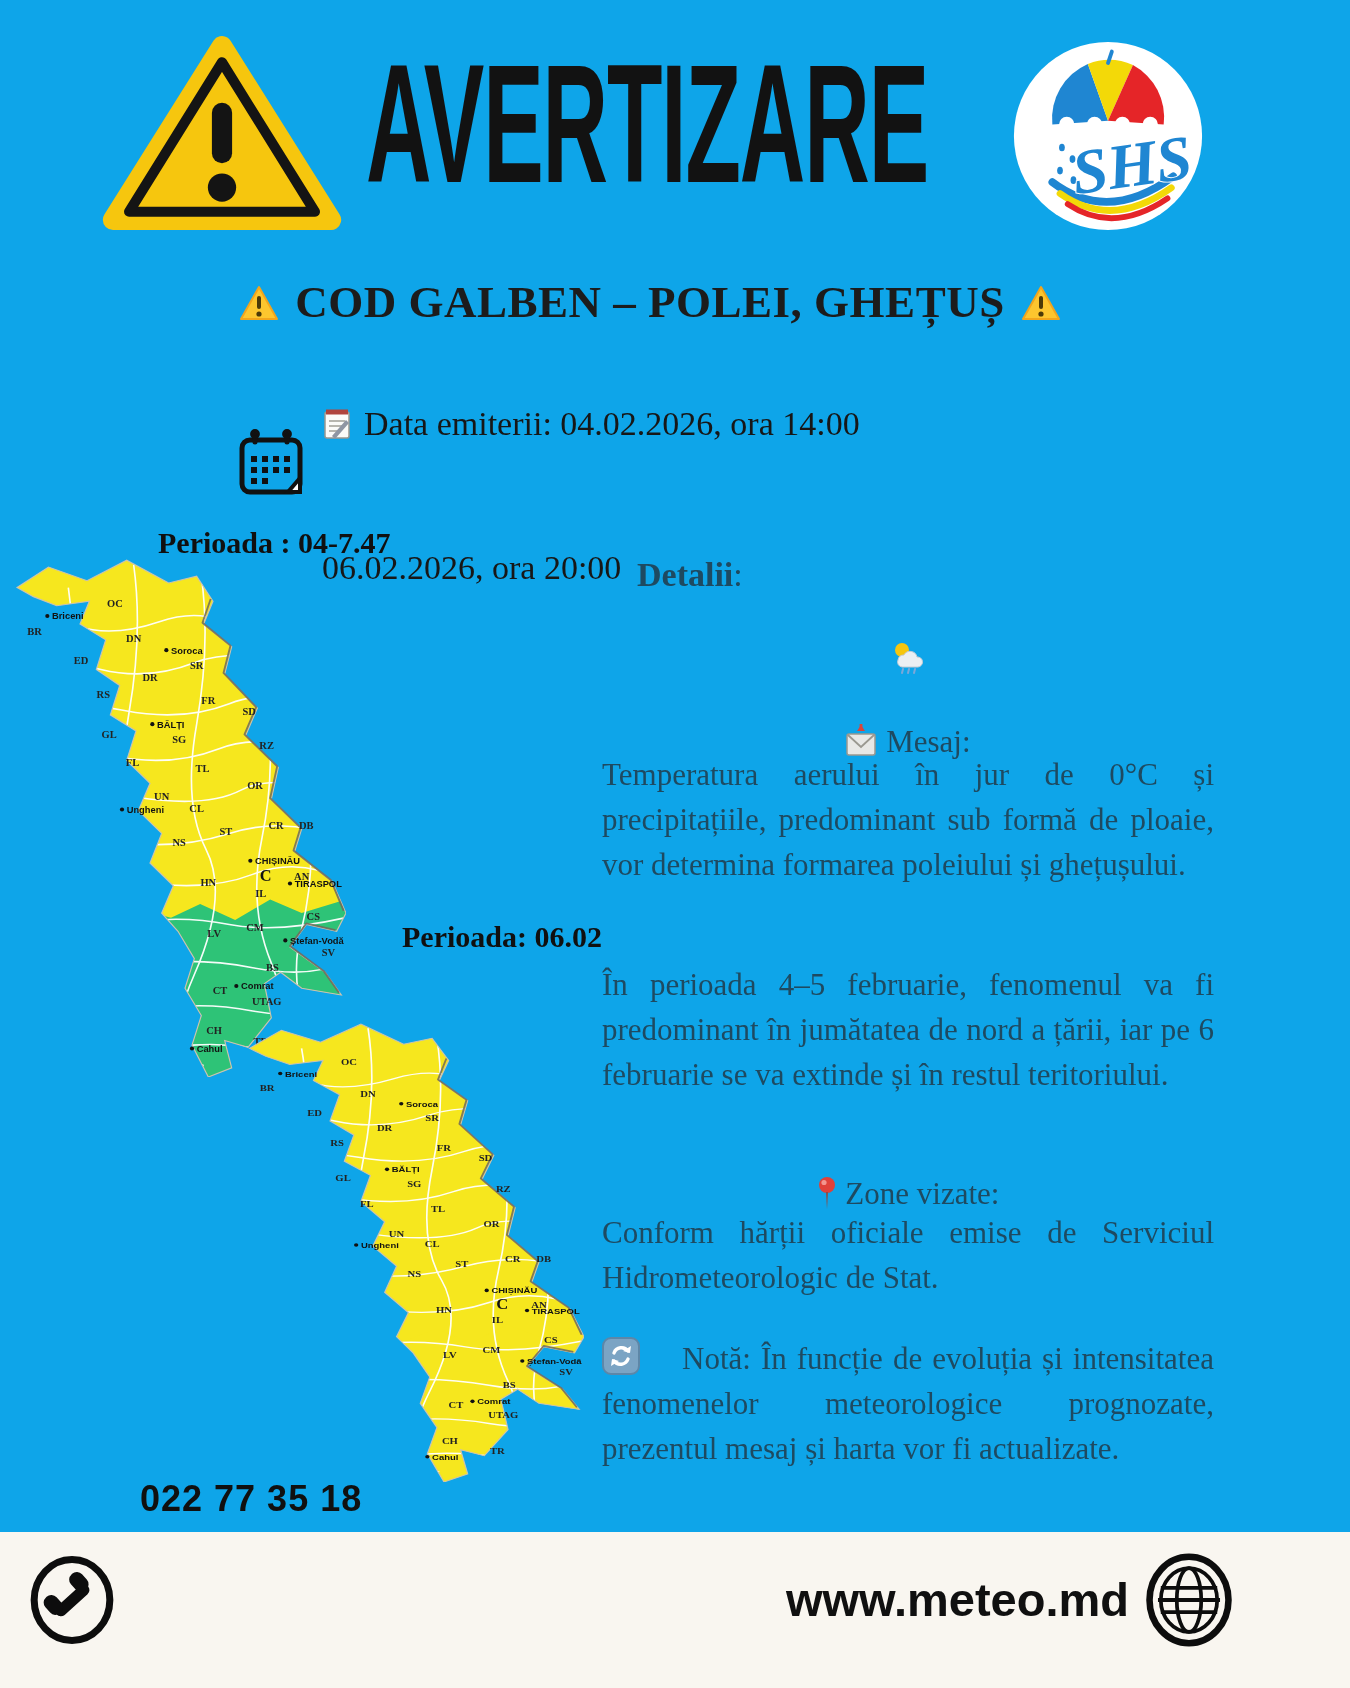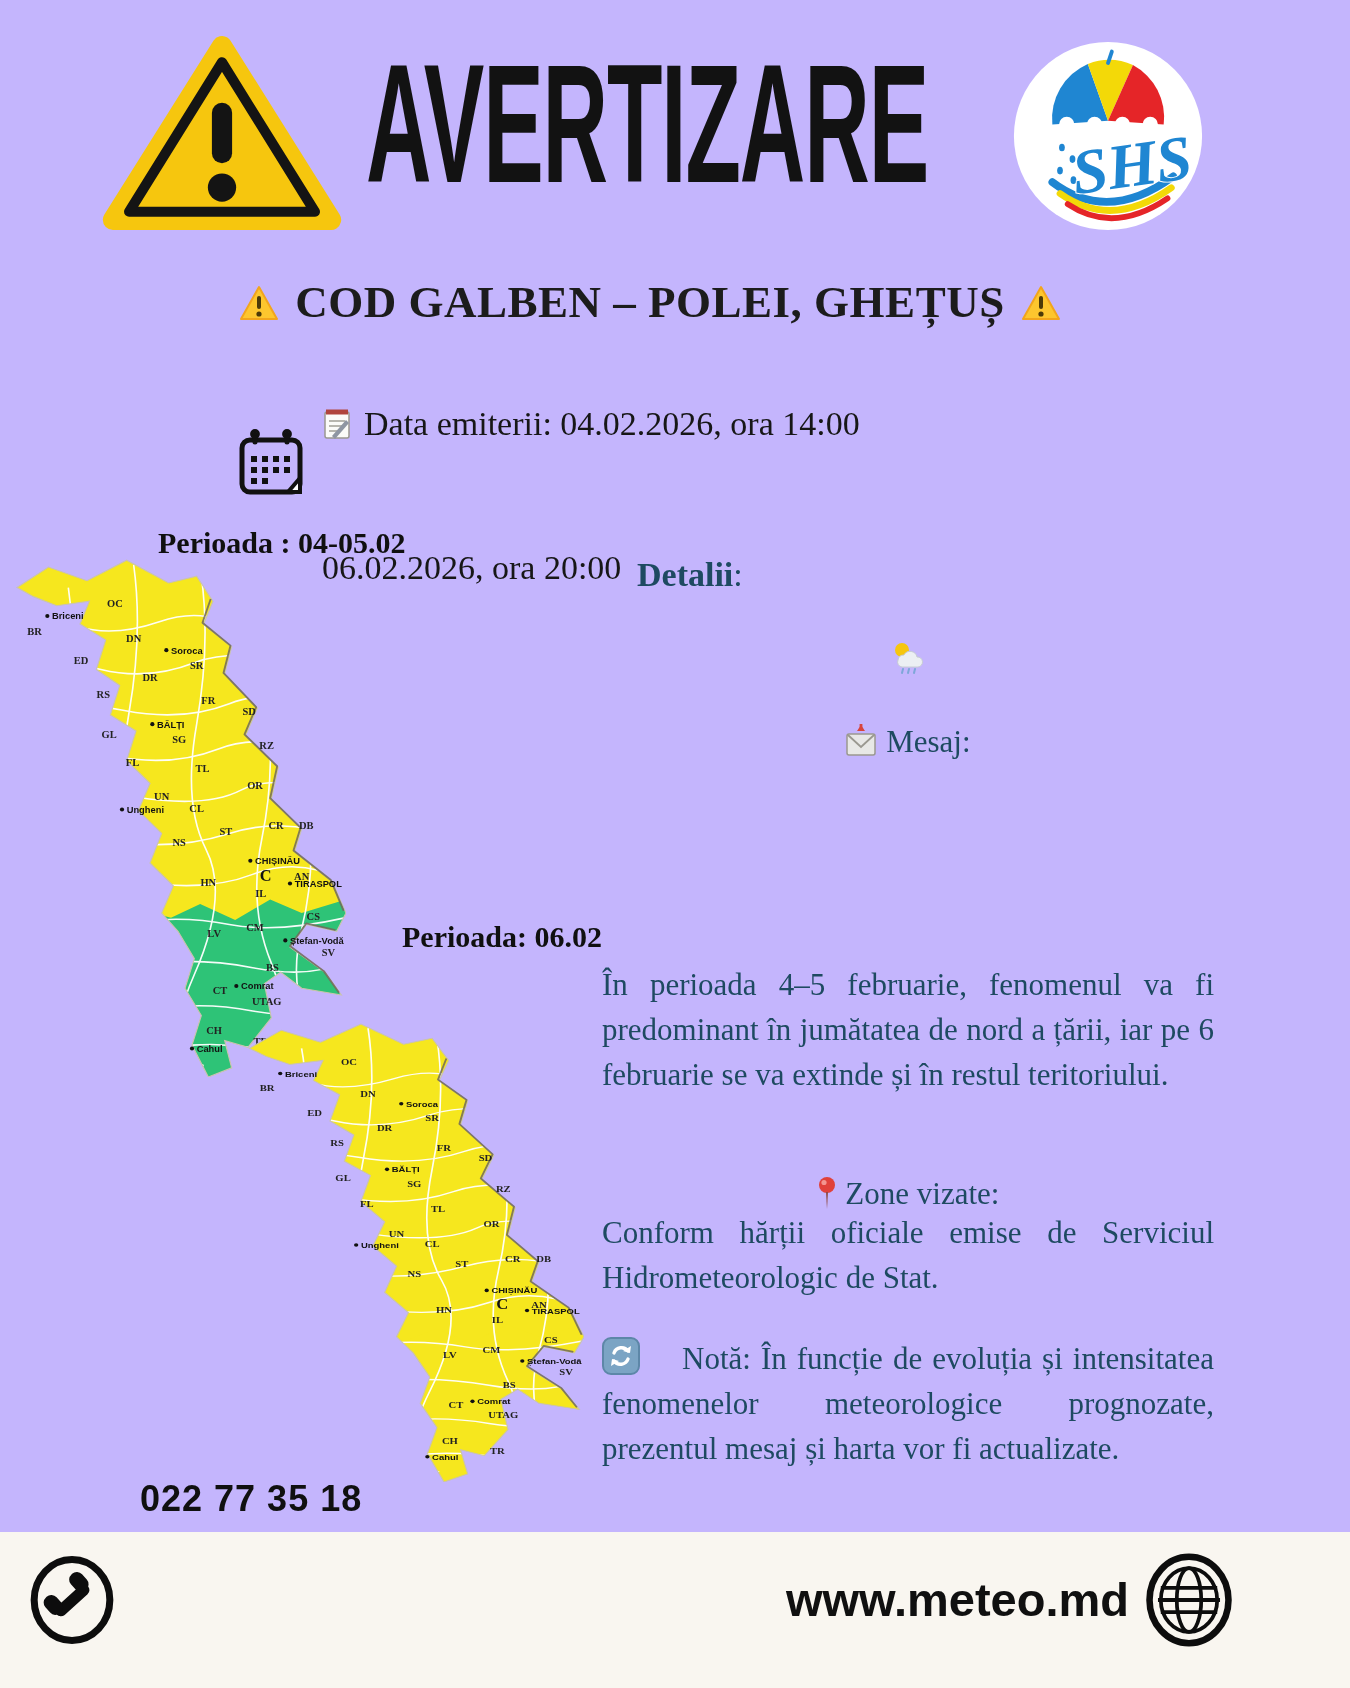--- a/index.html
+++ b/index.html
@@ -1,16 +1,16 @@
 <!DOCTYPE html>
 <html><head>
 <meta charset="utf-8">
 <style>
   html,body{margin:0;padding:0;}
-  #poster{position:relative;width:1350px;height:1688px;background:#c4b5fd;overflow:hidden;
+  #poster{position:relative;width:1350px;height:1688px;background:#0ea5e9;overflow:hidden;
           font-family:"Liberation Serif",serif;color:#161616;}
 
   
   #warn-triangle{position:absolute;left:96px;top:34px;width:252px;height:202px;}
   #main-title{position:absolute;left:366px;top:46px;font-family:"Liberation Sans",sans-serif;
               font-weight:700;font-size:168px;line-height:156px;letter-spacing:-2px;color:#121212;
               transform:scaleX(.54);transform-origin:left top;white-space:nowrap;}
   #shs-logo{position:absolute;left:1012px;top:40px;width:192px;height:192px;}
 
   
@@ -136,21 +136,21 @@
       <g stroke="#9a9890" stroke-width="1.4">
           <line x1="9" y1="15" x2="25" y2="15"></line>
           <line x1="9" y1="20" x2="25" y2="20"></line>
           <line x1="9" y1="25" x2="20" y2="25"></line>
         </g>
       <path d="M12 30 L26 14 L29 17 L15 33 Z" fill="#8f96a3"></path>
     </svg><span>Data emiterii: 04.02.2026, ora 14:00</span>
   </div>
   <div id="issued-line3" class="issued-line">06.02.2026, ora 20:00</div>
 
-  <div id="map1-label" class="map-label">Perioada : 04-05.02</div>
+  <div id="map1-label" class="map-label">Perioada : 04-7.47</div>
   <div id="map2-label" class="map-label">Perioada: 06.02</div>
 
   <svg id="map1" class="md-map" viewBox="0 0 300 470" preserveAspectRatio="none">
     <defs>
         <clipPath id="clipA">
           <path d="M18 40 L45 22 L78 34 L112 16 L148 36 L172 30 L186 52 L178 72 L202 92 L196 116 L224 146 L214 170 L242 198 L236 226 L262 252 L256 272 L288 298 L300 326 L292 342 L266 336 L252 356 L282 378 L296 398 L262 392 L244 378 L230 388 L236 418 L216 444 L196 438 L202 462 L182 470 L168 442 L176 416 L162 392 L170 366 L156 342 L142 326 L152 302 L132 282 L142 256 L122 236 L132 212 L112 192 L120 166 L98 152 L106 126 L86 112 L94 86 L72 72 L80 52 L52 56 L32 48 Z"></path>
         </clipPath>
       </defs>
     <g clip-path="url(#clipA)">
       <rect class="north-part" x="0" y="0" width="300" height="470" fill="#f6e71e"></rect>
@@ -339,20 +339,21 @@
   <div id="mesaj-label" class="centered-line navy">
     <svg class="inline-ico" width="34" height="34" viewBox="0 0 34 34">
       <path d="M17 1 l4 6 h-8 z" fill="#d8453c"></path>
         <rect x="15.6" y="0" width="2.8" height="5" fill="#d8453c"></rect>
       <rect x="3" y="10" width="28" height="21" rx="2" fill="#e8e8e6" stroke="#9a9890" stroke-width="1.5"></rect>
       <path d="M4 11 L17 23 L30 11" fill="none" stroke="#9a9890" stroke-width="1.8"></path>
     </svg>
     <span>Mesaj:</span>
   </div>
 
+  <div id="message-body" class="para navy">Temperatura aerului în jur de 0°C și precipitațiile, predominant sub formă de ploaie, vor determina formarea poleiului și ghețușului.</div>
 
   <div id="evolution-body" class="para navy">În perioada 4–5 februarie, fenomenul va fi predominant în jumătatea de nord a țării, iar pe 6 februarie se va extinde și în restul teritoriului.</div>
 
   <div id="zones-label" class="centered-line navy">
     <svg class="inline-ico" width="22" height="34" viewBox="0 0 22 34">
       <circle cx="11" cy="9" r="8" fill="#e0413a"></circle>
       <circle cx="8" cy="6.5" r="2.6" fill="#f3958f"></circle>
       <path d="M10 16 L11 33 L12 16 Z" fill="#8f4a42"></path>
     </svg>
     <span>Zone vizate:</span>

